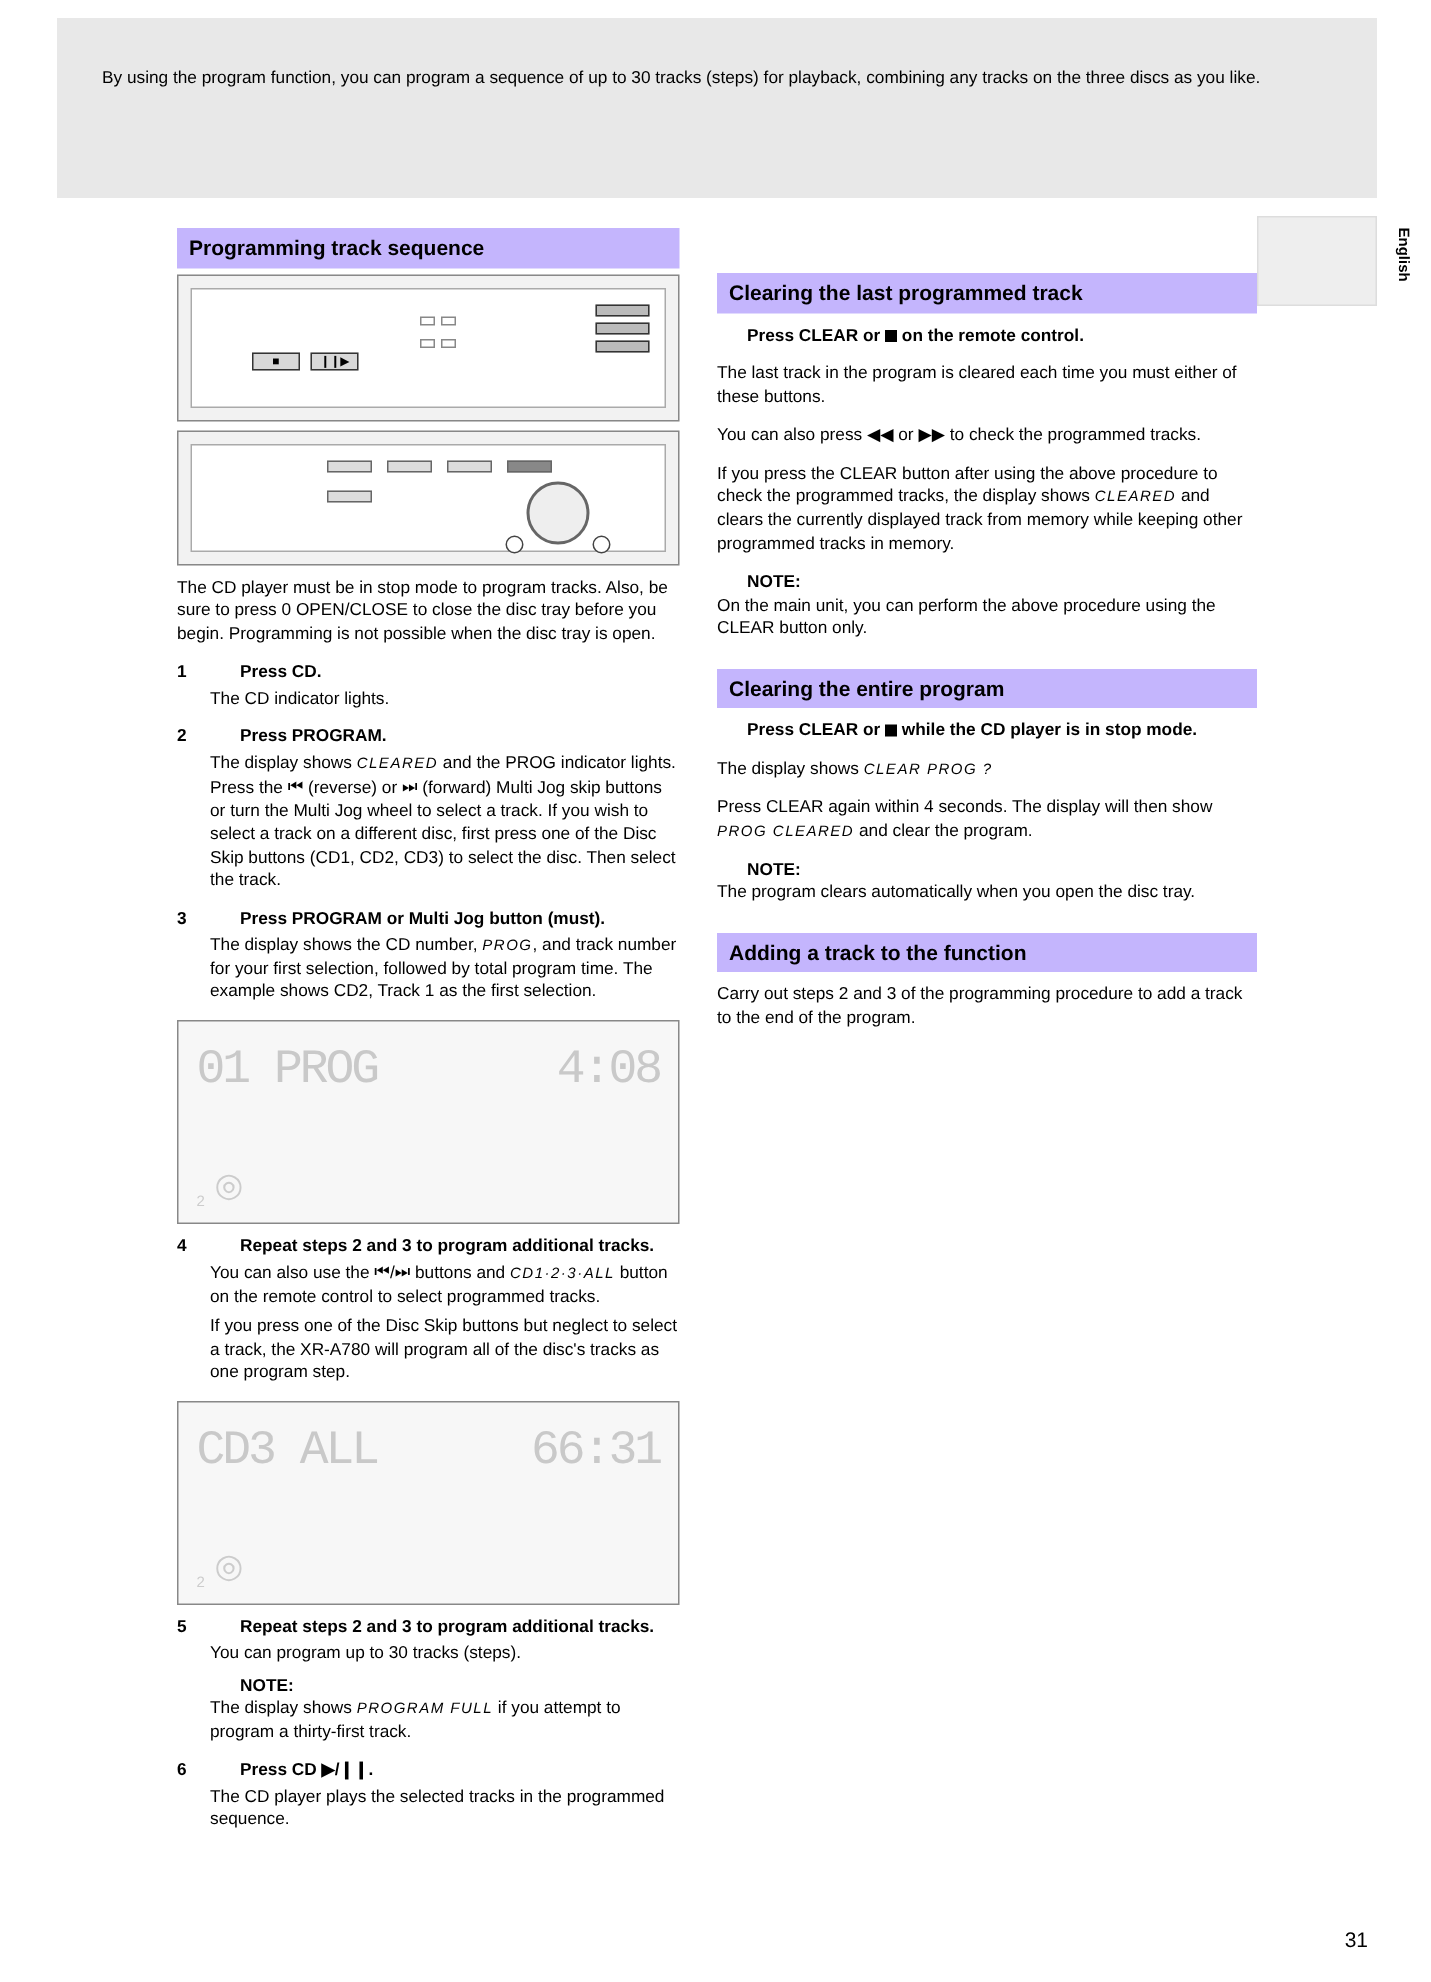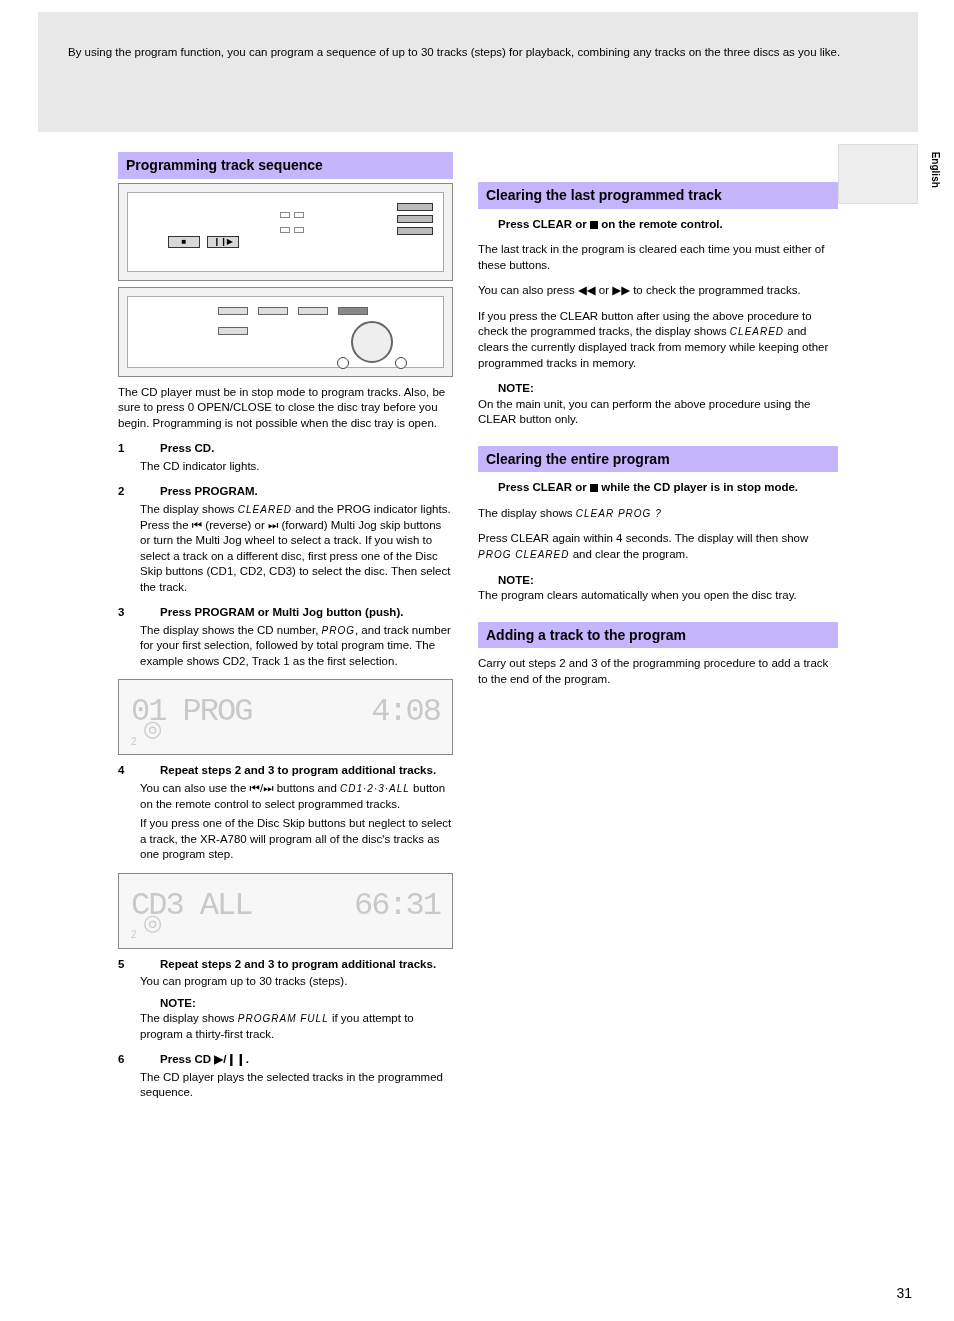--- a/index.html
+++ b/index.html
@@ -19,21 +19,21 @@
   .illus-b { height: 90px; }
 
   .para { margin: 8px 0 10px 0; }
   .step { display: flex; gap: 8px; margin-bottom: 10px; }
   .step .num { font-weight: 700; min-width: 14px; }
   .step .txt { flex: 1; }
   .step .txt .leadline { margin-bottom: 2px; }
   .bold { font-weight: 700; padding-left: 20px; }
   .lcd { font-family: "Arial Narrow", Arial, sans-serif; letter-spacing: 1px; font-size: 10px; font-style: italic; }
 
-  .lcd-display { border: 1px solid #888; background: #f7f7f7; height: 76px; margin: 6px 0 8px 0; position: relative; }
+  .lcd-display { border: 1px solid #888; background: #f7f7f7; height: 136px; margin: 6px 0 8px 0; position: relative; }
   .lcd-row1 { position: absolute; top: 10px; left: 12px; right: 12px; display: flex; justify-content: space-between; font-family: "Courier New", monospace; font-size: 32px; color: #c9c9c9; letter-spacing: -2px; }
   .lcd-row2 { position: absolute; bottom: 6px; left: 12px; right: 12px; color: #ccc; font-size: 10px; }
 
   .note-block { margin-top: 6px; }
 
   .icon { display: inline-block; vertical-align: middle; }
   .sq-stop { width: 8px; height: 8px; background: #000; display: inline-block; vertical-align: middle; }
 
   .tab { position: absolute; right: 36px; top: 144px; width: 80px; height: 60px; background: #eee; border: 1px solid #ddd; }
   .tab span { position: absolute; right: -36px; top: 18px; transform: rotate(90deg); font-weight: 700; font-size: 10px; }
@@ -127,21 +127,21 @@
           The display shows <span class="lcd">CLEARED</span> and the PROG indicator lights. Press the
           <span class="icon">⏮</span> (reverse) or
           <span class="icon">⏭</span> (forward) Multi Jog skip buttons or turn the Multi Jog wheel to select a track. If you wish to select a track on a different disc, first press one of the Disc Skip buttons (CD1, CD2, CD3) to select the disc. Then select the track.
         </div>
       </div>
     </div>
 
     <div class="step">
       <div class="num">3</div>
       <div class="txt">
-        <div class="bold leadline">Press PROGRAM or Multi Jog button (push).</div>
+        <div class="bold leadline">Press PROGRAM or Multi Jog button (must).</div>
         <div>
           The display shows the CD number, <span class="lcd">PROG</span>, and track number for your first selection, followed by total program time. The example shows CD2, Track 1 as the first selection.
         </div>
       </div>
     </div>
 
     <div class="lcd-display">
       <div class="lcd-row1">
         <span>01 PROG</span>
         <span>4:08</span>
@@ -223,18 +223,18 @@
     </p>
     <p class="para">
       Press CLEAR again within 4 seconds. The display will then show <span class="lcd">PROG CLEARED</span> and clear the program.
     </p>
     <div class="note-block">
       <span class="bold">NOTE:</span>
       <div>The program clears automatically when you open the disc tray.</div>
     </div>
 
     <div style="height:18px;"></div>
-    <div class="section-head">Adding a track to the program</div>
+    <div class="section-head">Adding a track to the function</div>
     <p class="para">Carry out steps 2 and 3 of the programming procedure to add a track to the end of the program.</p>
   </div>
 
   <div class="page-num">31</div>
 </div>
 
 </body></html>

